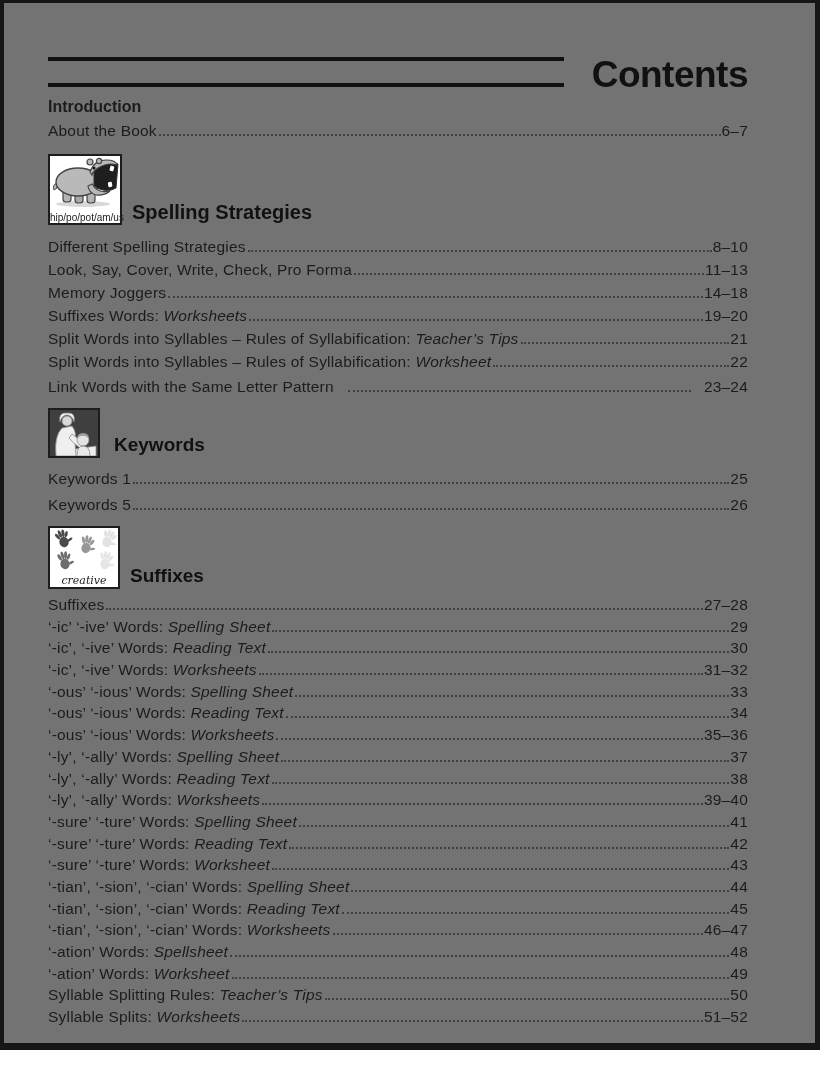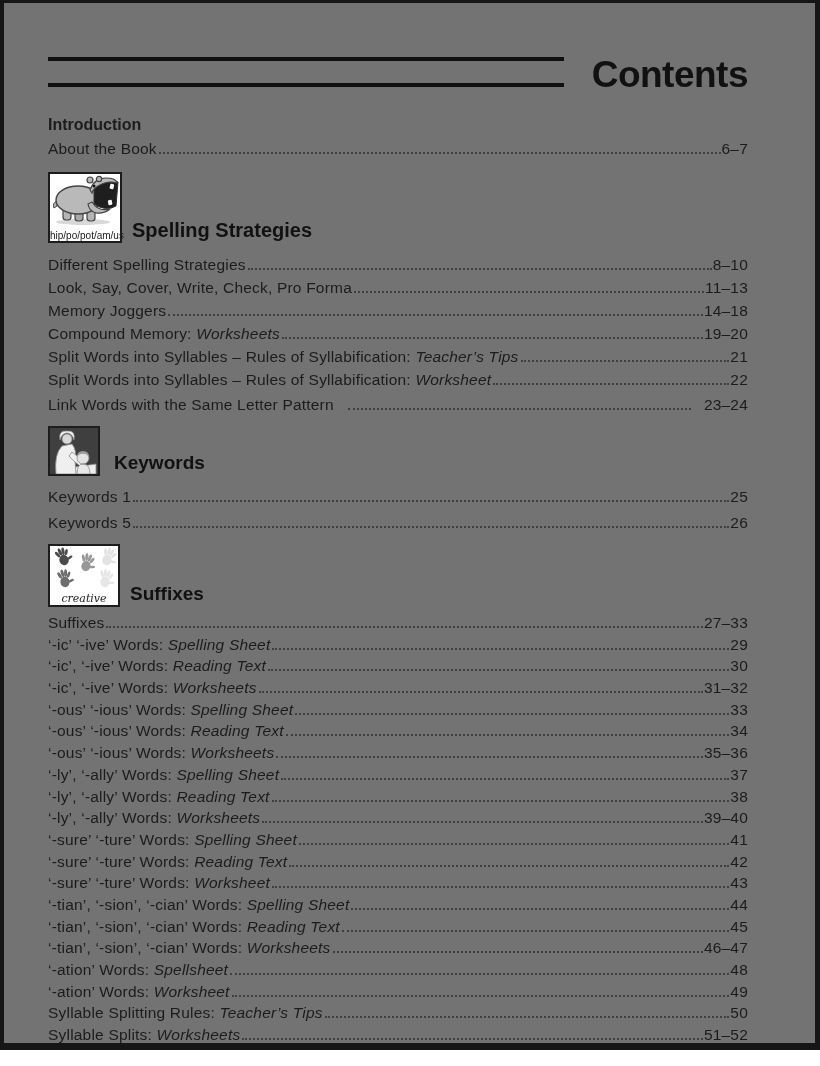--- a/index.html
+++ b/index.html
@@ -24,21 +24,21 @@
 
   
   .row { display:flex; align-items:baseline; font-size:15.5px; letter-spacing:0.2px; }
   .entry-text { white-space:nowrap; }
   .entry-text i { font-style:italic; }
   .entry-text i:empty { display:none; }
   .leader { flex:1 1 auto; border-bottom:2px dotted #3f3f3f; margin:0 1px 0 2px; min-width:12px; }
   .pagenum { white-space:nowrap; }
 
   
-  .intro-heading { margin-top:20px; font-size:16px; font-weight:bold; line-height:20px; }
+  .intro-heading { margin-top:2px; font-size:16px; font-weight:bold; line-height:20px; }
   .sec-intro .row { height:23px; line-height:23px; margin-top:2px; }
 
   
   .section-head { display:flex; align-items:flex-end; }
   .section-head h2 { font-size:20px; font-weight:800; line-height:24px; margin:0 0 1px 10px; color:#111; }
   .icon-box { border:2px solid #1d1d1d; background:#fff; }
   .icon-caption { font-size:10px; text-align:center; line-height:11px; letter-spacing:0; color:#222; }
   .caption-hand { font-size:11px; font-style:italic; line-height:13px; font-family:"DejaVu Serif", serif; }
 
   .sh-spelling { margin-top:12px; }
@@ -127,21 +127,21 @@
           <span class="pagenum">11–13</span>
         </div>
 
         <div class="row">
           <span class="entry-text"><span>Memory Joggers </span></span>
           <span class="leader"></span>
           <span class="pagenum">14–18</span>
         </div>
 
         <div class="row">
-          <span class="entry-text"><span>Compound Memory: </span><i>Worksheets</i></span>
+          <span class="entry-text"><span>Suffixes Words: </span><i>Worksheets</i></span>
           <span class="leader"></span>
           <span class="pagenum">19–20</span>
         </div>
 
         <div class="row">
           <span class="entry-text"><span>Split Words into Syllables – Rules of Syllabification: </span><i>Teacher’s Tips</i></span>
           <span class="leader"></span>
           <span class="pagenum">21</span>
         </div>
 
@@ -216,21 +216,21 @@
         </svg>
         <div class="icon-caption caption-hand">creative</div>
       </div>
       <h2>Suffixes</h2>
     </div>
     <div class="sec-suffixes">
 
         <div class="row">
           <span class="entry-text"><span>Suffixes </span></span>
           <span class="leader"></span>
-          <span class="pagenum">27–33</span>
+          <span class="pagenum">27–28</span>
         </div>
 
         <div class="row">
           <span class="entry-text"><span>‘-ic’ ‘-ive’ Words: </span><i>Spelling Sheet</i></span>
           <span class="leader"></span>
           <span class="pagenum">29</span>
         </div>
 
         <div class="row">
           <span class="entry-text"><span>‘-ic’, ‘-ive’ Words: </span><i>Reading Text</i></span>

